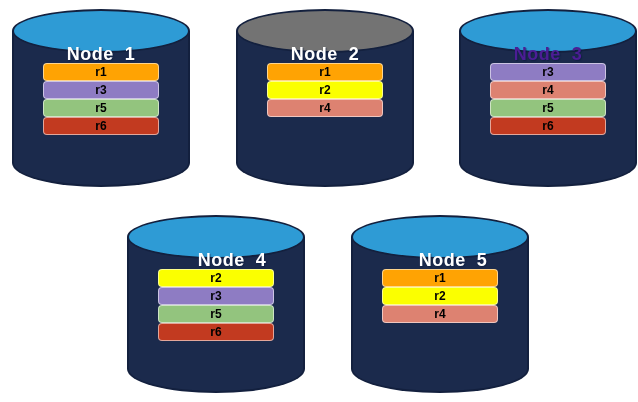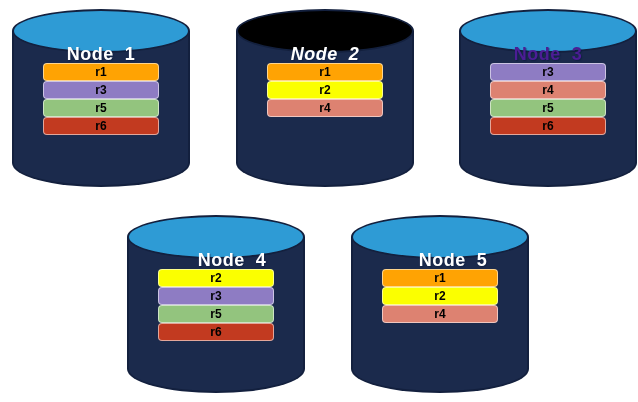--- a/index.html
+++ b/index.html
@@ -91,21 +91,21 @@
     <div class="bars">
       <div class="bar" style="background: rgb(255, 163, 3); color: rgb(0, 0, 0);">r1</div>
       <div class="bar" style="background: rgb(142, 124, 195); color: rgb(0, 0, 0);">r3</div>
       <div class="bar" style="background: rgb(147, 196, 126); color: rgb(0, 0, 0);">r5</div>
       <div class="bar" style="background: rgb(194, 58, 32); color: rgb(0, 0, 0);">r6</div>
     </div>
   </div>
 
   <div class="cyl pos-n2">
     <div class="cyl-body" style="background: rgb(27, 42, 76); border-color: rgb(19, 32, 62);"></div>
-    <div class="cyl-top" style="background: #000000; border-color: rgb(19, 32, 62); font-style: italic;">
+    <div class="cyl-top" style="background: #737373; border-color: rgb(19, 32, 62);">
       <span class="cyl-title" style="color: rgb(255, 255, 255);">Node  2</span>
     </div>
     <div class="bars">
       <div class="bar" style="background: rgb(255, 163, 3); color: rgb(0, 0, 0);">r1</div>
       <div class="bar" style="background: rgb(251, 255, 0); color: rgb(0, 0, 0);">r2</div>
       <div class="bar" style="background: rgb(221, 130, 113); color: rgb(0, 0, 0);">r4</div>
     </div>
   </div>
 
   <div class="cyl pos-n3">

